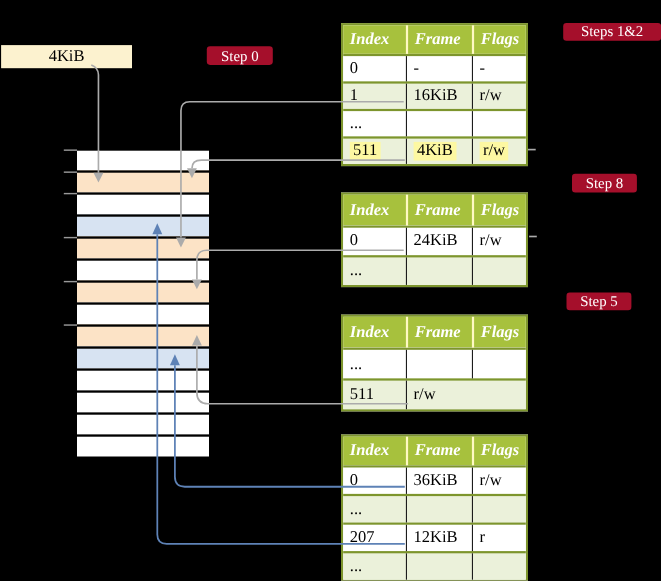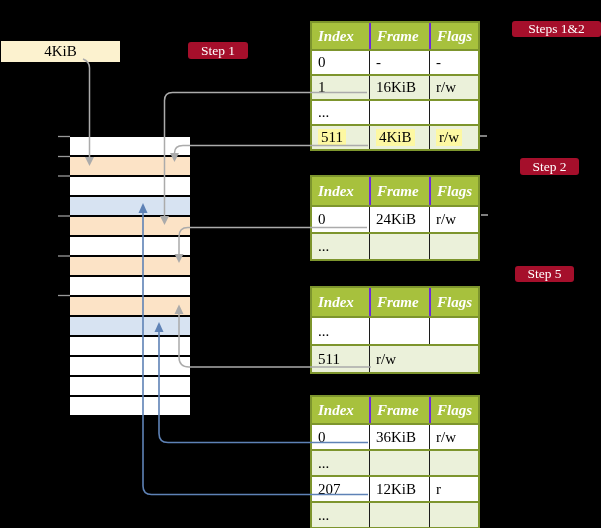--- a/index.html
+++ b/index.html
@@ -29,43 +29,43 @@
     border:2px solid var(--olive,#7d952d);background:#fff;
   }
   .pt-header{
     display:grid;grid-template-columns:57px 60px 49px;
     background:var(--header-green,#a7c13d);
   }
   .pt-header .hcell{
     color:#fff;font-weight:bold;font-size:15px;display:flex;align-items:center;
     padding-left:6px;box-sizing:border-box;font-style:italic;
   }
-  .pt-header .hcell + .hcell{border-left:2px solid #6d28d9;}
+  .pt-header .hcell + .hcell{border-left:2px solid #fef9c3;}
   .pt-row{
     display:grid;grid-template-columns:57px 60px 49px;
     border-top:2px solid var(--olive,#7d952d);box-sizing:border-box;
   }
   .pt-row .cell{
     font-size:15px;color:#000;display:flex;align-items:center;
     padding-left:6px;box-sizing:border-box;overflow:hidden;
   }
   .pt-row .cell + .cell{border-left:1px solid #1c1c1c;}
   .hl{background:var(--hl-yellow,#fdf8a2);padding:0 3px;}
   #overlay{position:absolute;left:0;top:0;pointer-events:none;}
 </style>
 </head>
 <body>
 
 <div id="canvas" style="--bg: #000000; --label-red: #a50f2b; --box-cream: #fcf2cf; --olive: #7d952d; --header-green: #a7c13d; --hl-yellow: #fdf8a2;">
 
   <div id="pointer-box">4KiB</div>
 
-  <div class="red-label" style="left:188px;top:42px;width:60px;height:17px;">Step 1</div>
+  <div class="red-label" style="left:188px;top:42px;width:60px;height:17px;">Step 0</div>
   <div class="red-label" style="left:512px;top:21px;width:89px;height:16px;">Steps 1&amp;2</div>
-  <div class="red-label" style="left:520px;top:158px;width:59px;height:17px;">Step 2</div>
+  <div class="red-label" style="left:520px;top:158px;width:59px;height:17px;">Step 8</div>
   <div class="red-label" style="left:515px;top:266px;width:59px;height:16px;">Step 5</div>
 
   <div id="memory-stack">
       <div class="mem-row" style="background: rgb(255, 255, 255);"></div>
       <div class="mem-row" style="background: rgb(252, 227, 198);"></div>
       <div class="mem-row" style="background: rgb(255, 255, 255);"></div>
       <div class="mem-row" style="background: rgb(215, 227, 242);"></div>
       <div class="mem-row" style="background: rgb(252, 227, 198);"></div>
       <div class="mem-row" style="background: rgb(255, 255, 255);"></div>
       <div class="mem-row" style="background: rgb(252, 227, 198);"></div>

